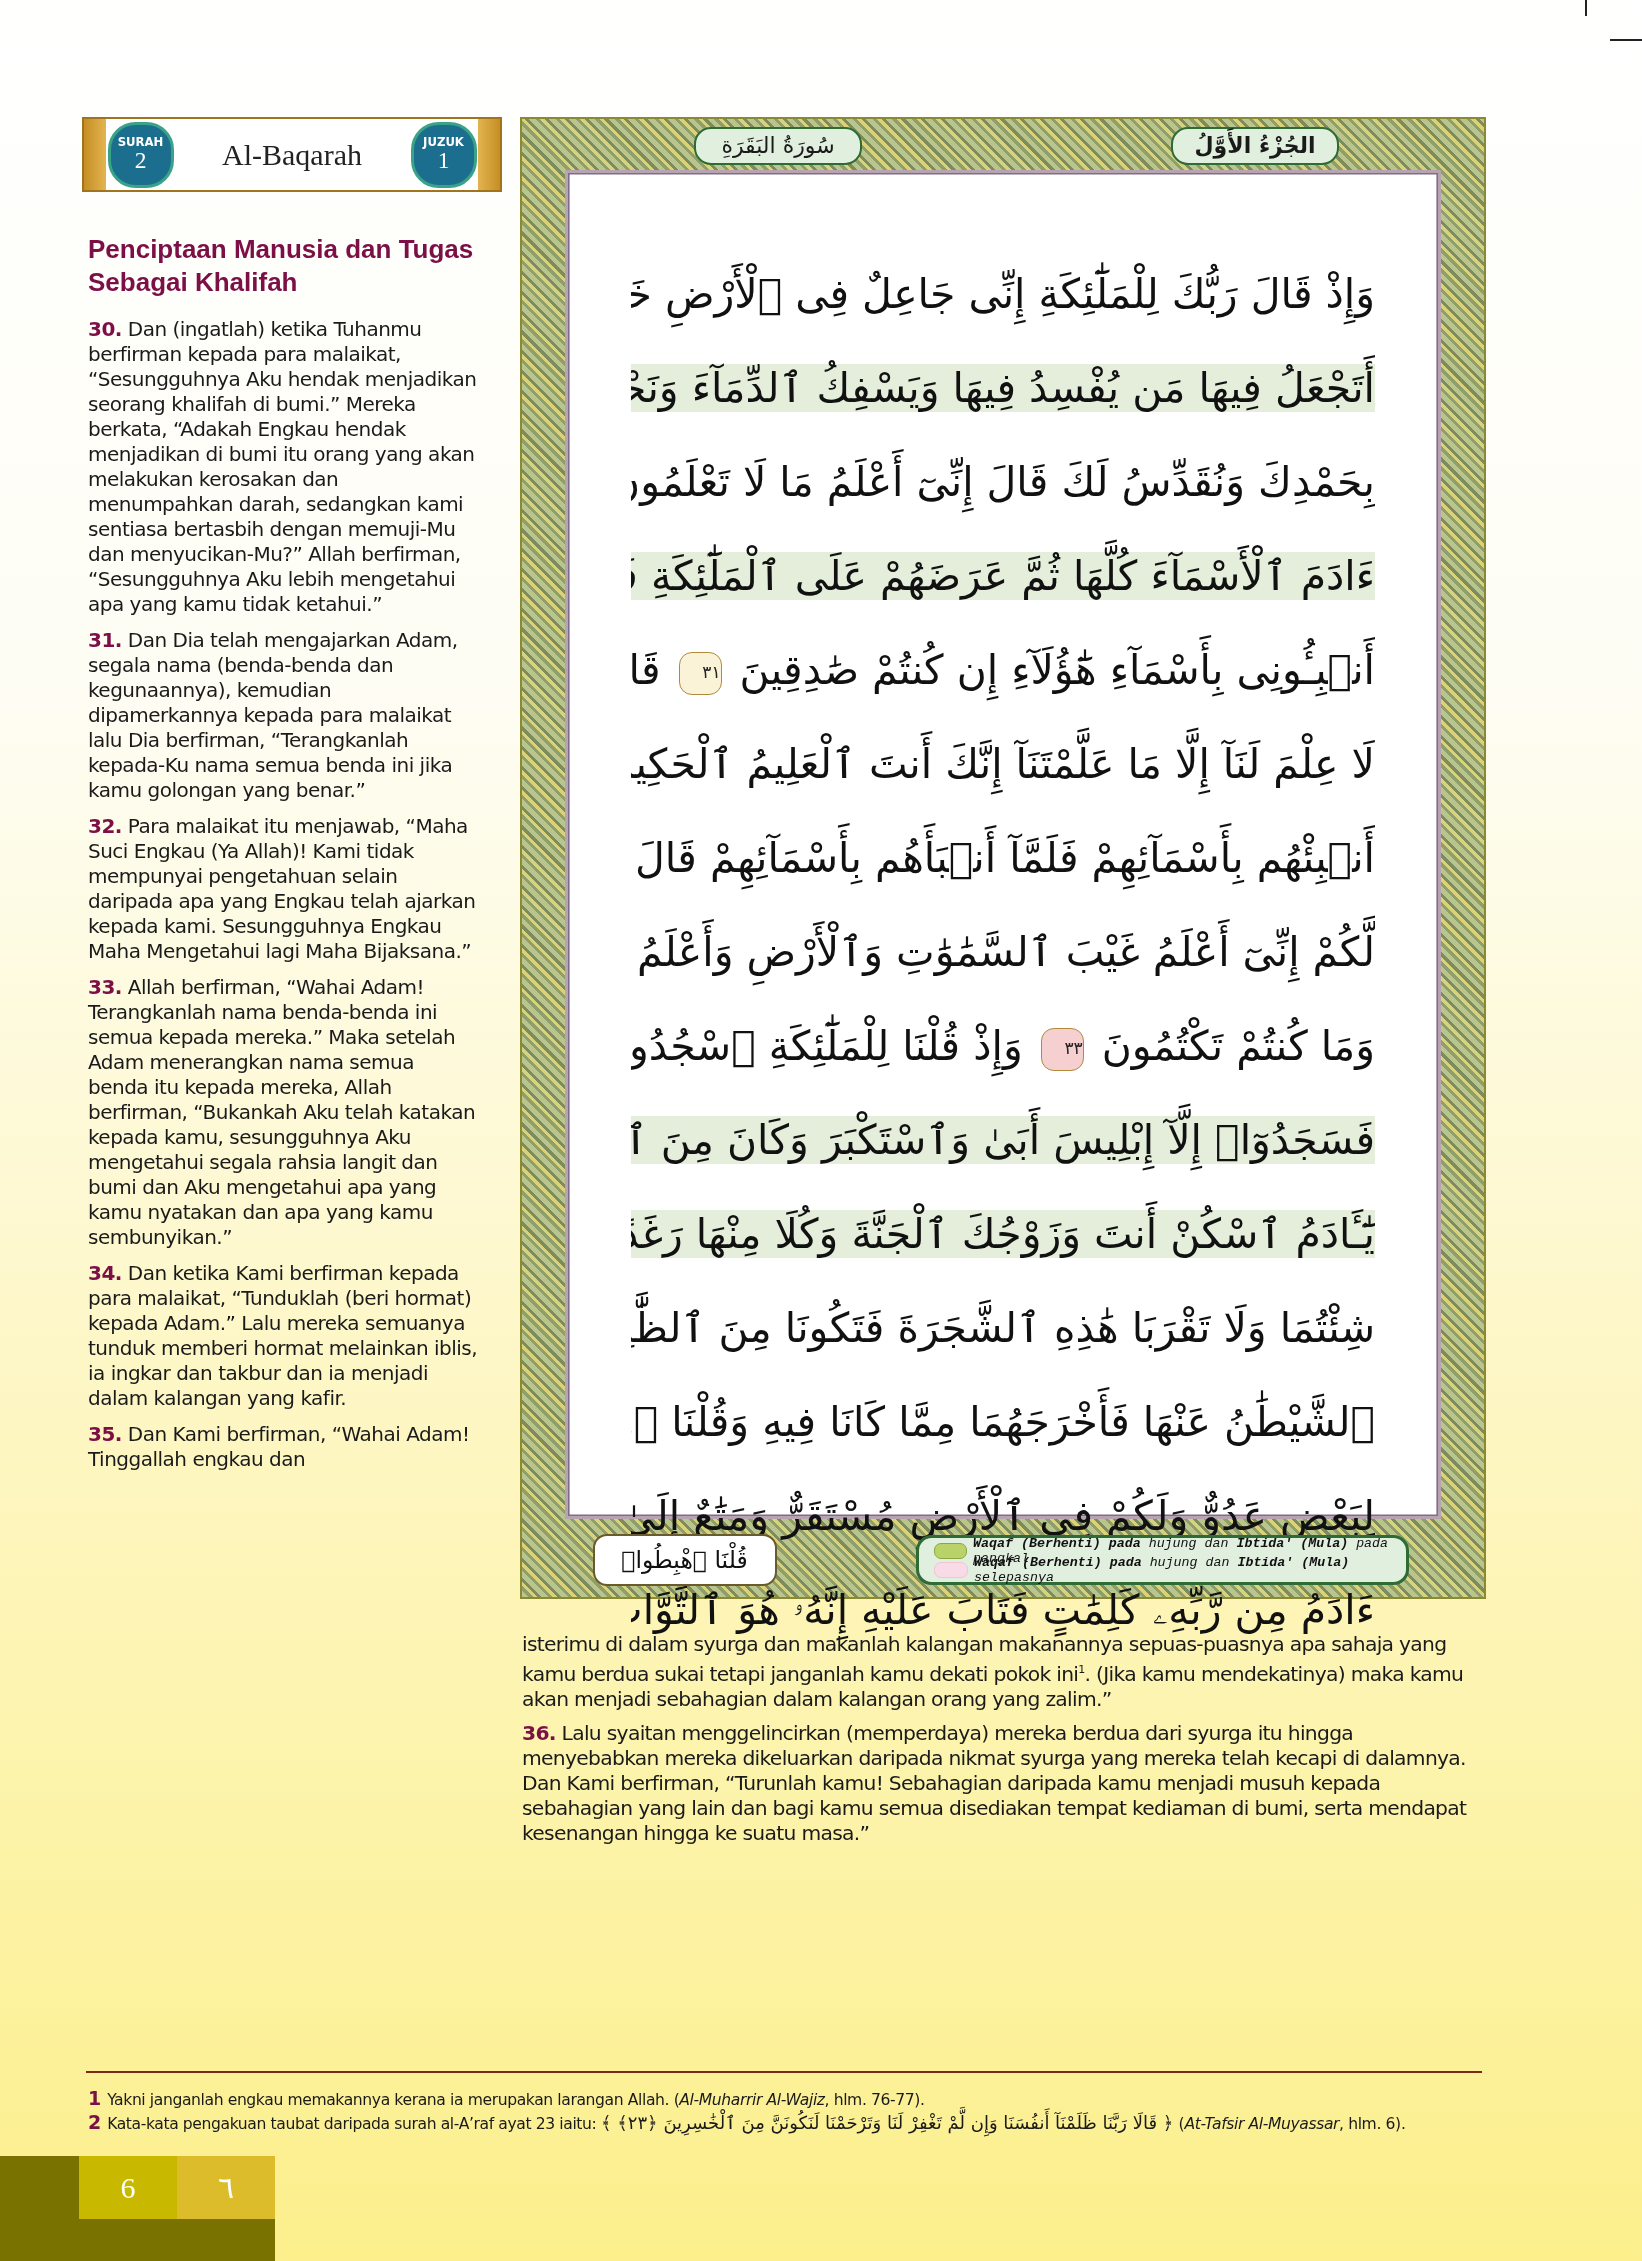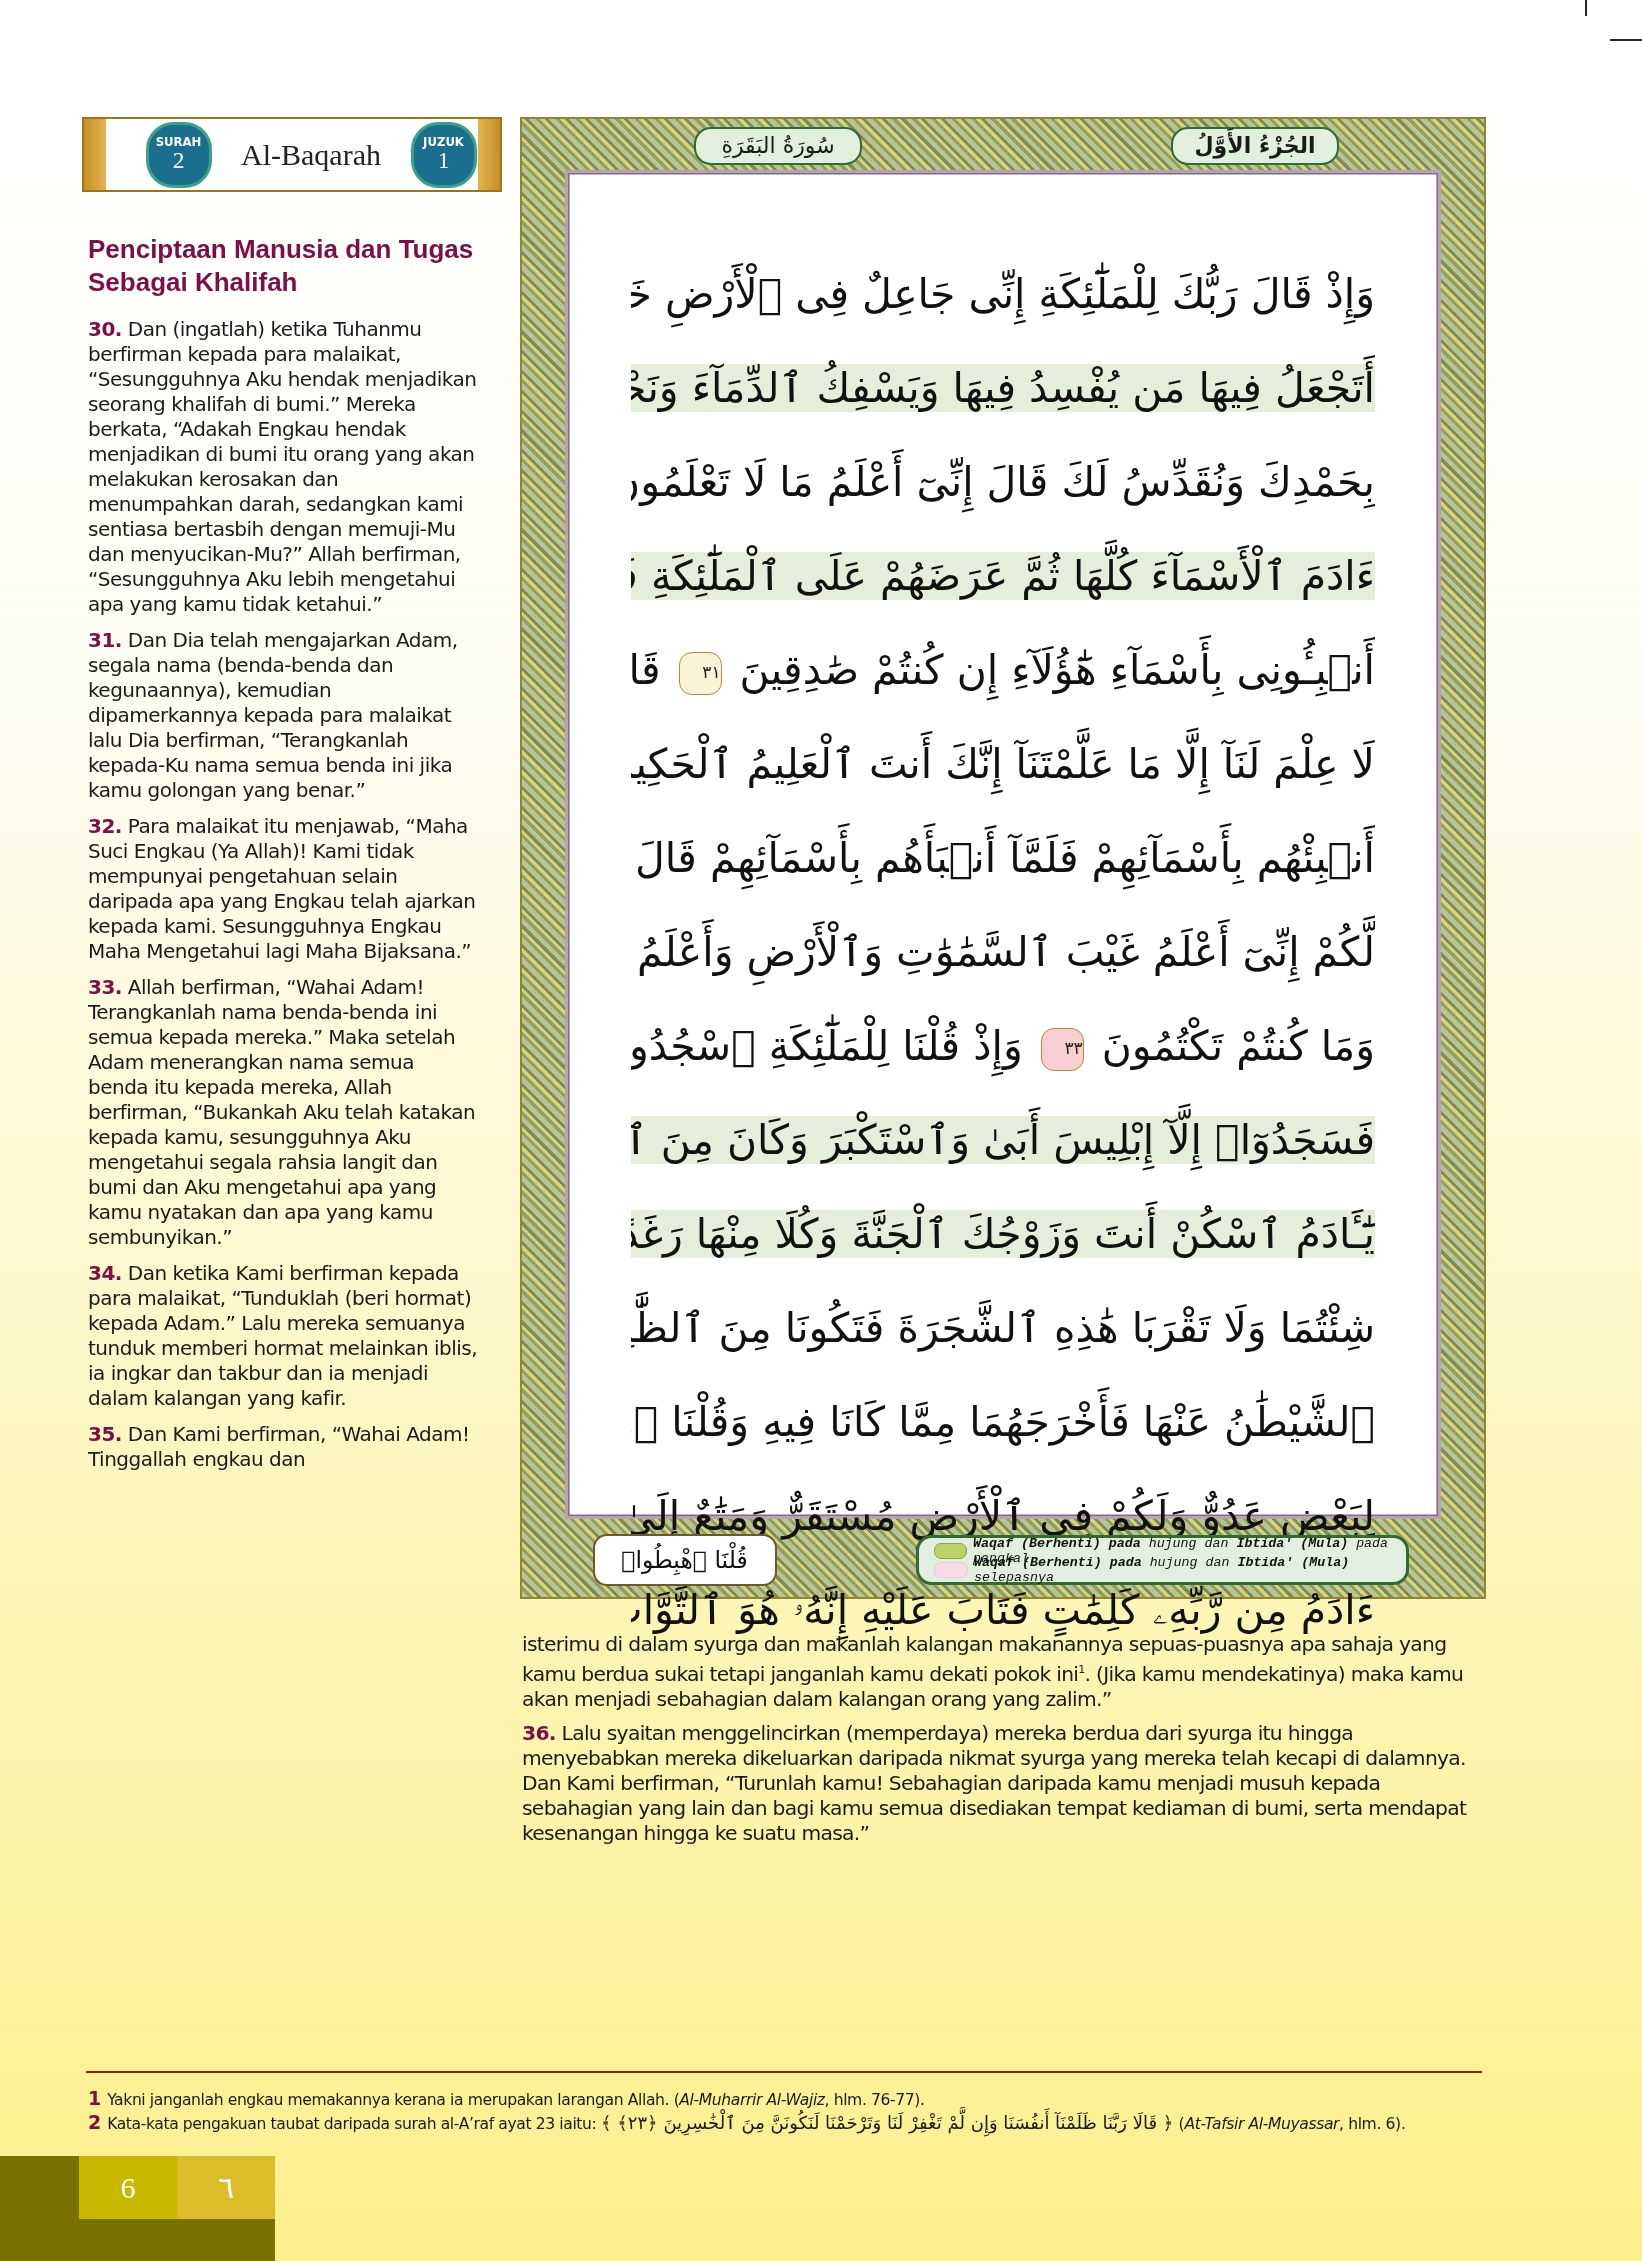--- a/index.html
+++ b/index.html
@@ -8,21 +8,21 @@
     background:linear-gradient(to bottom,#ffffff 0%,#fefdf4 30%,#fdf5b8 70%,#fcef8c 100%);
     font-family:"DejaVu Sans","Liberation Sans",sans-serif;color:#1a1a1a;
   }
   .crop-v{position:absolute;left:1585px;top:0;width:1.6px;height:15.6px;background:#222;}
   .crop-h{position:absolute;left:1610px;top:39px;width:33px;height:1.6px;background:#222;}
 
   
   .banner{position:absolute;left:82px;top:117px;width:420px;height:75px;
     background:#fff;border:2.3px solid #a0741c;box-sizing:border-box;
     display:flex;align-items:center;justify-content:space-between;
-    background-image:linear-gradient(90deg,#c68e24 0,#e2b450 22px,transparent 22px,transparent calc(100% - 22px),#e2b450 calc(100% - 22px),#c68e24 100%);padding-left:38px;}
+    background-image:linear-gradient(90deg,#c68e24 0,#e2b450 22px,transparent 22px,transparent calc(100% - 22px),#e2b450 calc(100% - 22px),#c68e24 100%);}
   .badge{width:66px;height:66px;border-radius:42%;background:#1c6e8f;border:3.1px solid #3aa287;
     color:#fff;display:flex;flex-direction:column;align-items:center;justify-content:center;margin:0 23.5px;box-sizing:border-box;}
   .badge .bl{font-family:"DejaVu Sans",sans-serif;font-weight:bold;font-size:11.7px;line-height:11.7px;}
   .badge .bn{font-family:"Liberation Serif",serif;font-size:23.5px;line-height:23.5px;}
   .banner-title{font-family:"Liberation Serif","DejaVu Serif",serif;font-size:30px;color:#222;}
 
   .section-title{position:absolute;left:88px;top:233px;width:422px;
     font-family:Liberation Sans, sans-serif;font-weight:bold;font-size:26px;line-height:33px;color:#7c0f45;}
 
   .left-col{position:absolute;left:88px;top:317px;width:391px;

